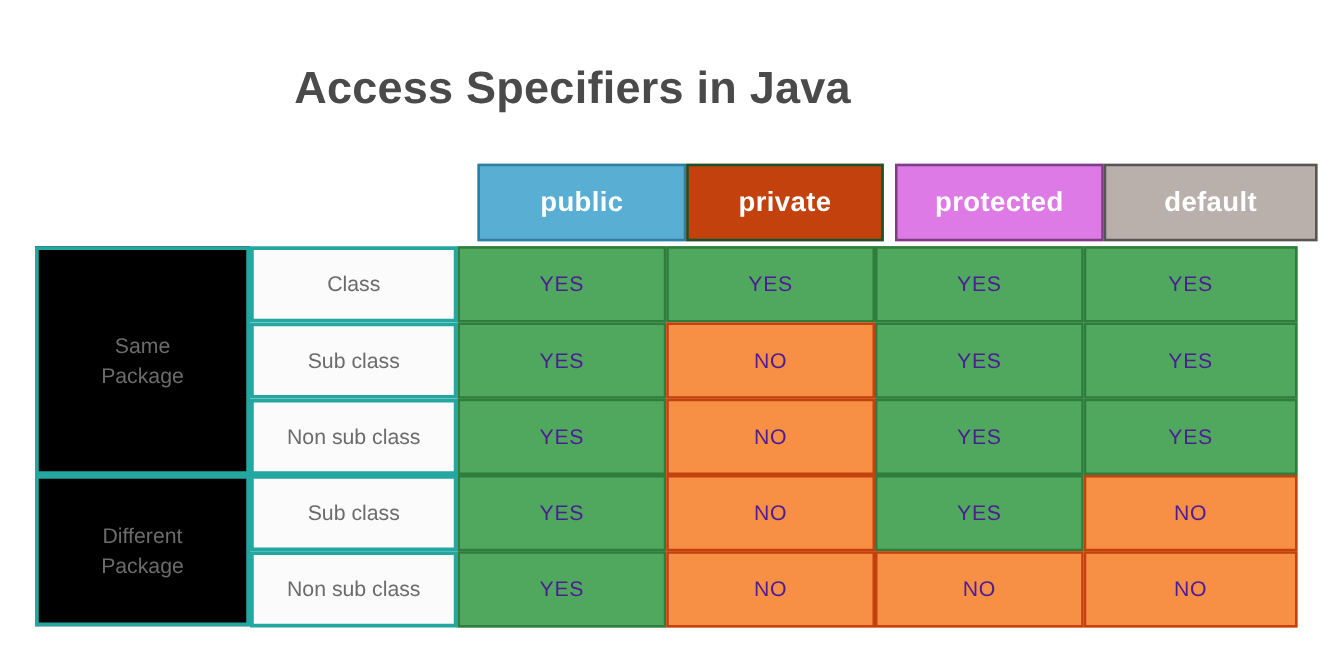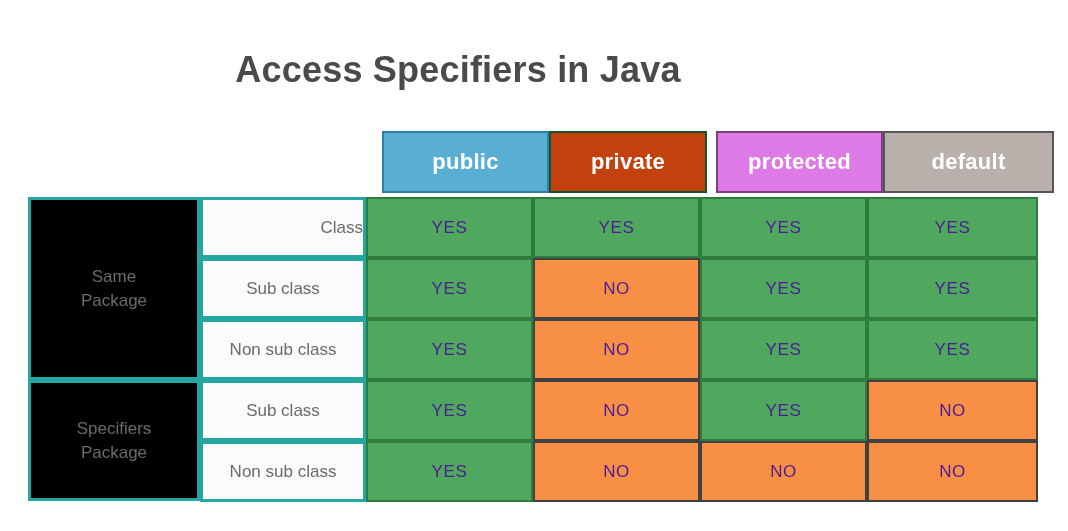--- a/index.html
+++ b/index.html
@@ -80,35 +80,35 @@
   
   .rowlabel {
     left: 172px;
     width: 166px;
     height: 61px;
     border: 3px solid #25a7a1;
     background: #fbfbfb;
     color: #6b6b6b;
     font-size: 17px;
   }
-  .rl-1 { top: 66px; justify-content: flex-end; }
+  .rl-1 { top: 66px; }
   .rl-2 { top: 127px; }
   .rl-3 { top: 188px; }
   .rl-4 { top: 249px; }
   .rl-5 { top: 310px; }
 
   
   .data {
     height: 61px;
     color: #4c1d95;
     font-size: 17px;
     letter-spacing: 0.6px;
   }
   .data.yes { background: #4fa85d; border: 2px solid #2f7d3c; }
-  .data.no  { background: #f78f44; border: 2px solid #404040; }
+  .data.no  { background: #f78f44; border: 2px solid #c2410c; }
 
   .dc-0 { left: 338px; width: 167px; }
   .dc-1 { left: 505px; width: 167px; }
   .dc-2 { left: 672px; width: 167px; }
   .dc-3 { left: 839px; width: 171px; }
 
   .dr-0 { top: 66px; }
   .dr-1 { top: 127px; }
   .dr-2 { top: 188px; }
   .dr-3 { top: 249px; }
@@ -136,21 +136,21 @@
   <div class="cell hdr hdr-protected">
     <span>protected</span>
   </div>
 
   <div class="cell group group-same">
     <span>Same</span>
     <span>Package</span>
   </div>
 
   <div class="cell group group-different">
-    <span>Specifiers</span>
+    <span>Different</span>
     <span>Package</span>
   </div>
 
   <div class="cell rowlabel rl-1">
     <span>Class</span>
   </div>
   <div class="cell rowlabel rl-2">
     <span>Sub class</span>
   </div>
   <div class="cell rowlabel rl-3">

